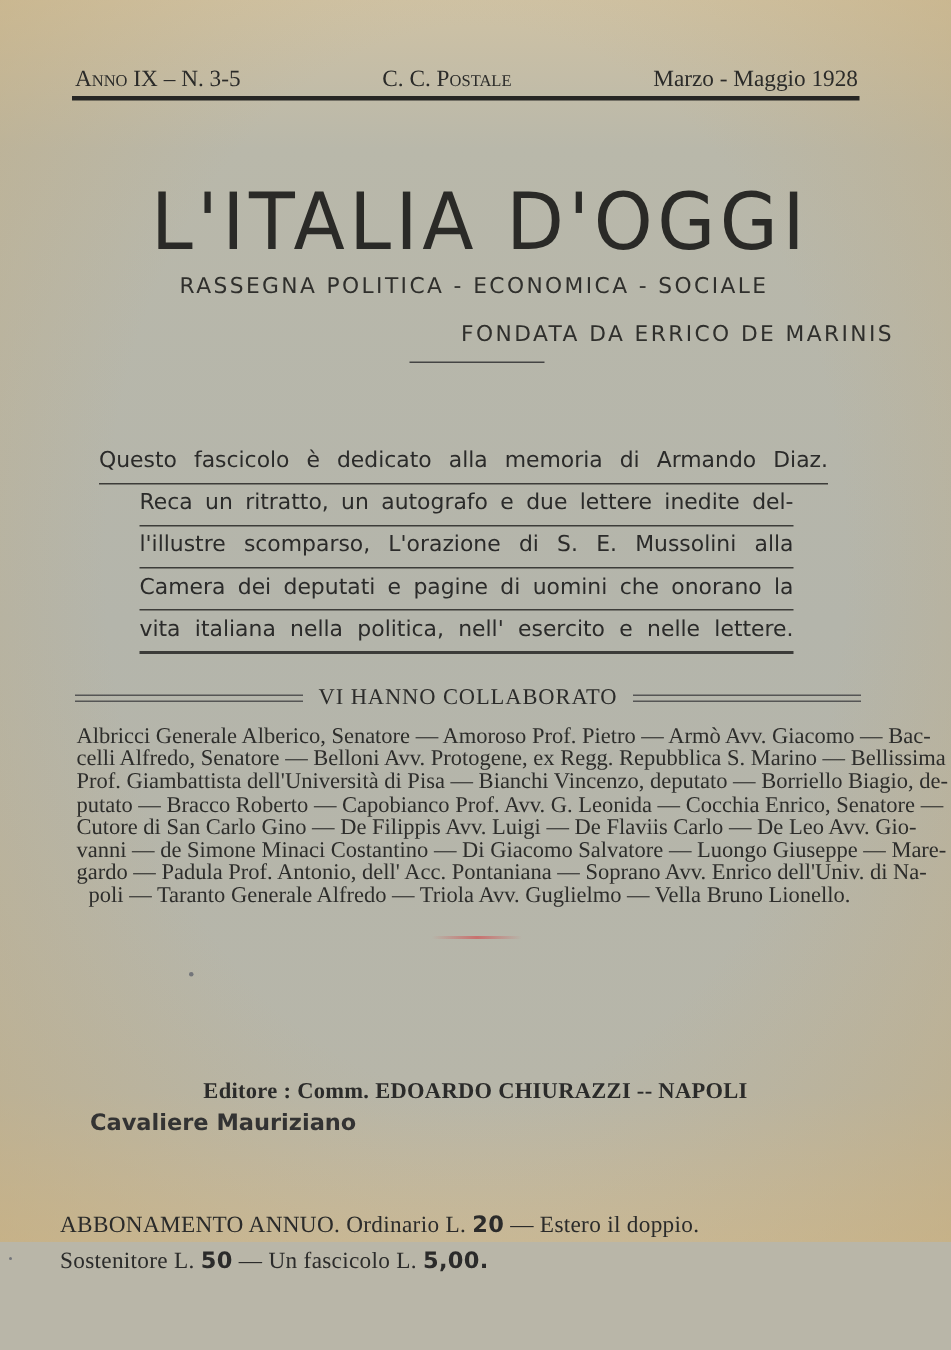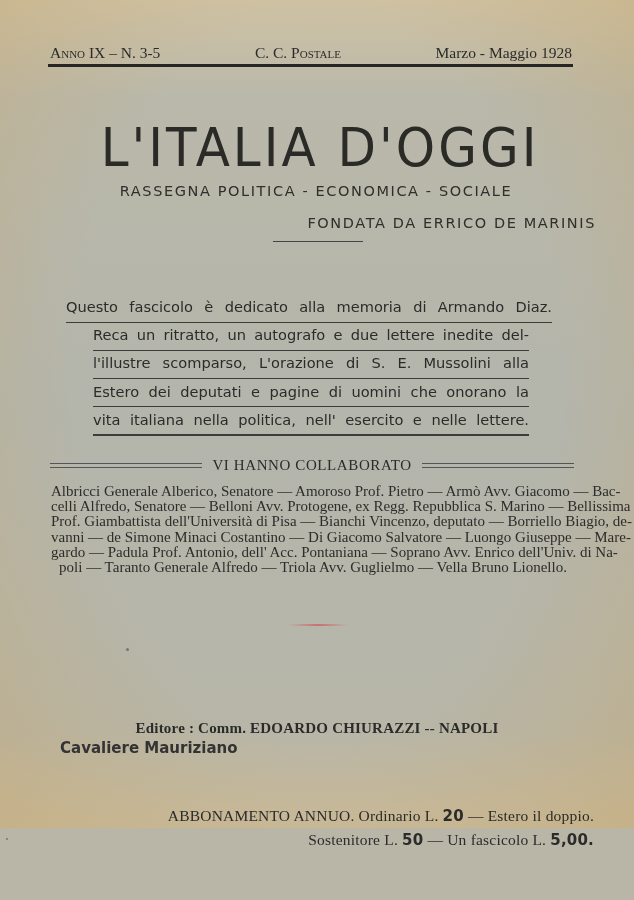--- a/index.html
+++ b/index.html
@@ -73,21 +73,21 @@
     .publisher {
       position: absolute; left: 60px; top: 720px; width: 514px; text-align: center;
       font-weight: bold; font-size: 15px; color: #2b2b2a; letter-spacing: 0.2px;
     }
     .publisher-sub {
       position: absolute; left: 60px; top: 739px; width: 514px; text-align: left;
       font-family: "DejaVu Sans", sans-serif; font-weight: bold; font-size: 15px; color: #333;
     }
 
     .subs {
-      position: absolute; left: 40px; width: 554px; text-align: right;
+      position: absolute; left: 40px; width: 554px; text-align: left;
       font-size: 15.5px; color: #2b2b2a; letter-spacing: 0.2px;
     }
     .subs.l1 { top: 807px; }
     .subs.l2 { top: 831px; }
     .subs .num { font-family: "DejaVu Sans", sans-serif; font-weight: bold; font-size: 15px; }
     .speck { position: absolute; width: 3px; height: 3px; border-radius: 50%; background: #555a66; opacity: .7; }
   </style>
 </head>
 <body>
 
@@ -102,34 +102,36 @@
 
   <div class="masthead">L'ITALIA D'OGGI</div>
   <div class="subtitle s1">RASSEGNA POLITICA - ECONOMICA - SOCIALE</div>
   <div class="subtitle s2">FONDATA DA ERRICO DE MARINIS</div>
   <div class="short-rule"></div>
 
   <div class="dedication">
     <div class="ded-line first">Questo fascicolo è dedicato alla memoria di Armando Diaz.</div>
     <div class="ded-line rest">Reca un ritratto, un autografo e due lettere inedite del-</div>
     <div class="ded-line rest">l'illustre scomparso, L'orazione di S. E. Mussolini alla</div>
-    <div class="ded-line rest">Estero dei deputati e pagine di uomini che onorano la</div>
+    <div class="ded-line rest">Camera dei deputati e pagine di uomini che onorano la</div>
     <div class="ded-line rest last">vita italiana nella politica, nell' esercito e nelle lettere.</div>
   </div>
 
   <div class="collab-head">
     <div class="dbl"></div>
     <span class="label">VI HANNO COLLABORATO</span>
     <div class="dbl"></div>
   </div>
 
   <div class="contributors">
     <span class="cline">Albricci Generale Alberico, Senatore — Amoroso Prof. Pietro — Armò Avv. Giacomo — Bac-</span>
     <span class="cline">celli Alfredo, Senatore — Belloni Avv. Protogene, ex Regg. Repubblica S. Marino — Bellissima</span>
     <span class="cline">Prof. Giambattista dell'Università di Pisa — Bianchi Vincenzo, deputato — Borriello Biagio, de-</span>
+    <span class="cline">putato — Bracco Roberto — Capobianco Prof. Avv. G. Leonida — Cocchia Enrico, Senatore —</span>
+    <span class="cline">Cutore di San Carlo Gino — De Filippis Avv. Luigi — De Flaviis Carlo — De Leo Avv. Gio-</span>
     <span class="cline">vanni — de Simone Minaci Costantino — Di Giacomo Salvatore — Luongo Giuseppe — Mare-</span>
     <span class="cline">gardo — Padula Prof. Antonio, dell' Acc. Pontaniana — Soprano Avv. Enrico dell'Univ. di Na-</span>
     <span class="cline last">poli — Taranto Generale Alfredo — Triola Avv. Guglielmo — Vella Bruno Lionello.</span>
   </div>
   <div class="red-mark"></div>
   <div class="speck" style="left:126px; top:648px;"></div>
   <div class="speck" style="left:6px; top:838px; width:2px; height:2px;"></div>
 
   <div class="publisher">Editore : Comm. EDOARDO CHIURAZZI -- NAPOLI</div>
   <div class="publisher-sub">Cavaliere Mauriziano</div>

